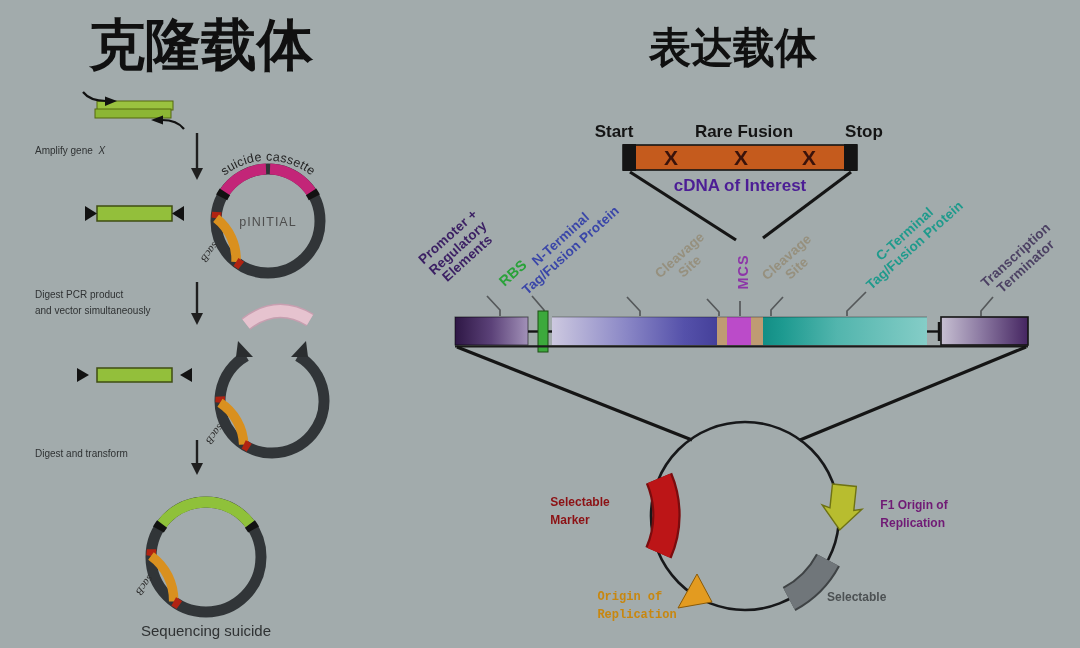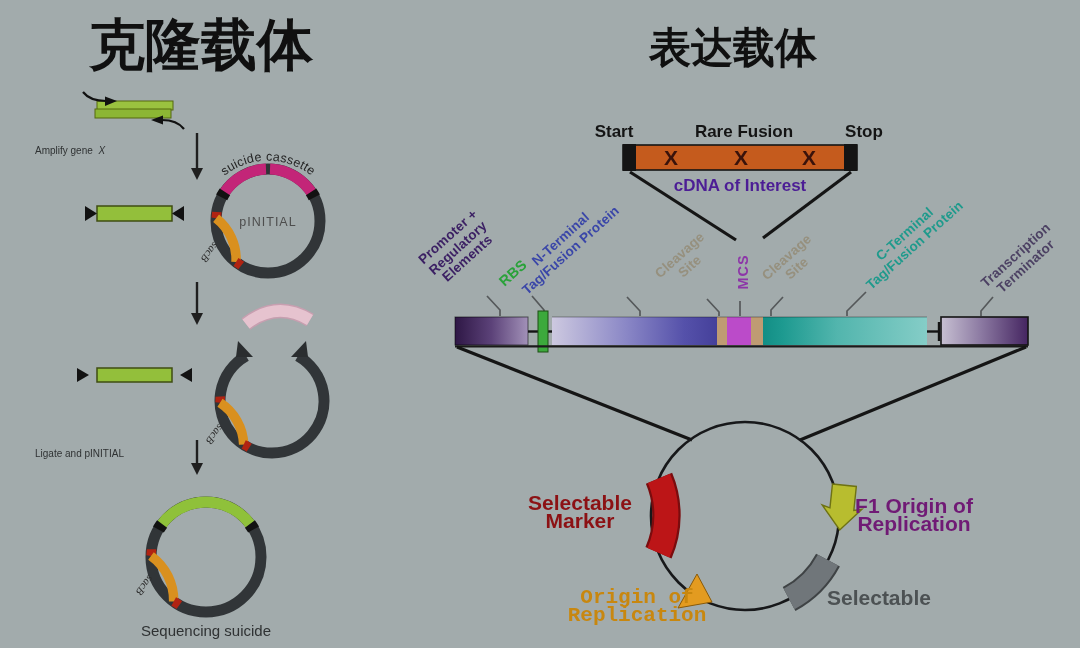--- a/index.html
+++ b/index.html
@@ -6,21 +6,21 @@
   .stage{position:relative;width:1080px;height:648px;background:#a2abac;overflow:hidden;
          font-family:"Liberation Sans","DejaVu Sans",sans-serif;}
   .abs{position:absolute;}
   svg.canvas{position:absolute;left:0;top:0;}
   .title{position:absolute;transform:translateX(-50%);font-family:"Liberation Serif","DejaVu Serif",serif;
          font-weight:bold;color:#101010;white-space:nowrap;}
   .lbl{position:absolute;color:#2f3233;font-size:10px;line-height:16px;white-space:nowrap;}
   .rot{position:absolute;font-weight:bold;white-space:pre-line;text-align:center;
        font-size:13.5px;line-height:14.5px;letter-spacing:.2px;transform-origin:center;}
   .big{font-weight:bold;font-size:17px;color:#141414;white-space:nowrap;}
-  .plbl{position:absolute;font-weight:bold;font-size:21px;line-height:17.5px;text-align:center;white-space:pre-line;}
+  .plbl{position:absolute;font-weight:bold;font-size:12px;line-height:17.5px;text-align:left;white-space:pre-line;}
   .ctr{transform:translate(-50%,-50%);}
   .ctrx{transform:translateX(-50%);}
 </style>
 </head>
 <body>
 
 <div class="stage">
 
   <div class="title" style="left:201px;top:8px;font-size:56px;">克隆载体</div>
   <div class="title" style="left:733px;top:20px;font-size:42px;">表达载体</div>
@@ -186,21 +186,25 @@
       <g transform="rotate(6 841 508)">
         <polygon points="830,485 854,485 854,509 862,507 842,530 822,507 830,509" fill="#b8bd2f" stroke="#6e7214" stroke-width="1.4"></polygon>
       </g>
     </g>
   </svg>
 
   <div class="lbl" style="left:35px;top:143px;">
     <span>Amplify gene</span>
     <em style="margin-left:3px;">X</em>
   </div>
-  <div class="lbl" style="left:35px;top:446px;">Ligate and pINITIAL</div>
+  <div class="lbl" style="left:35px;top:287px;">
+    <div>Digest PCR product</div>
+    <div>and vector simultaneously</div>
+  </div>
+  <div class="lbl" style="left:35px;top:446px;">Digest and transform</div>
   <div class="lbl ctrx" style="left:206px;top:623px;font-size:15px;">Sequencing suicide</div>
 
   <div class="abs big ctrx" style="left:614px;top:122px;">Start</div>
   <div class="abs big ctrx" style="left:744px;top:122px;">Rare Fusion</div>
   <div class="abs big ctrx" style="left:864px;top:122px;">Stop</div>
   <div class="abs big ctrx" style="left:740px;top:176px;color:#4c1d95;">cDNA of Interest</div>
 
   <div class="rot" style="left:458px;top:248px;transform:translate(-50%,-50%) rotate(-42deg);color:#3b1f63;">Promoter +
 Regulatory
 Elements</div>

